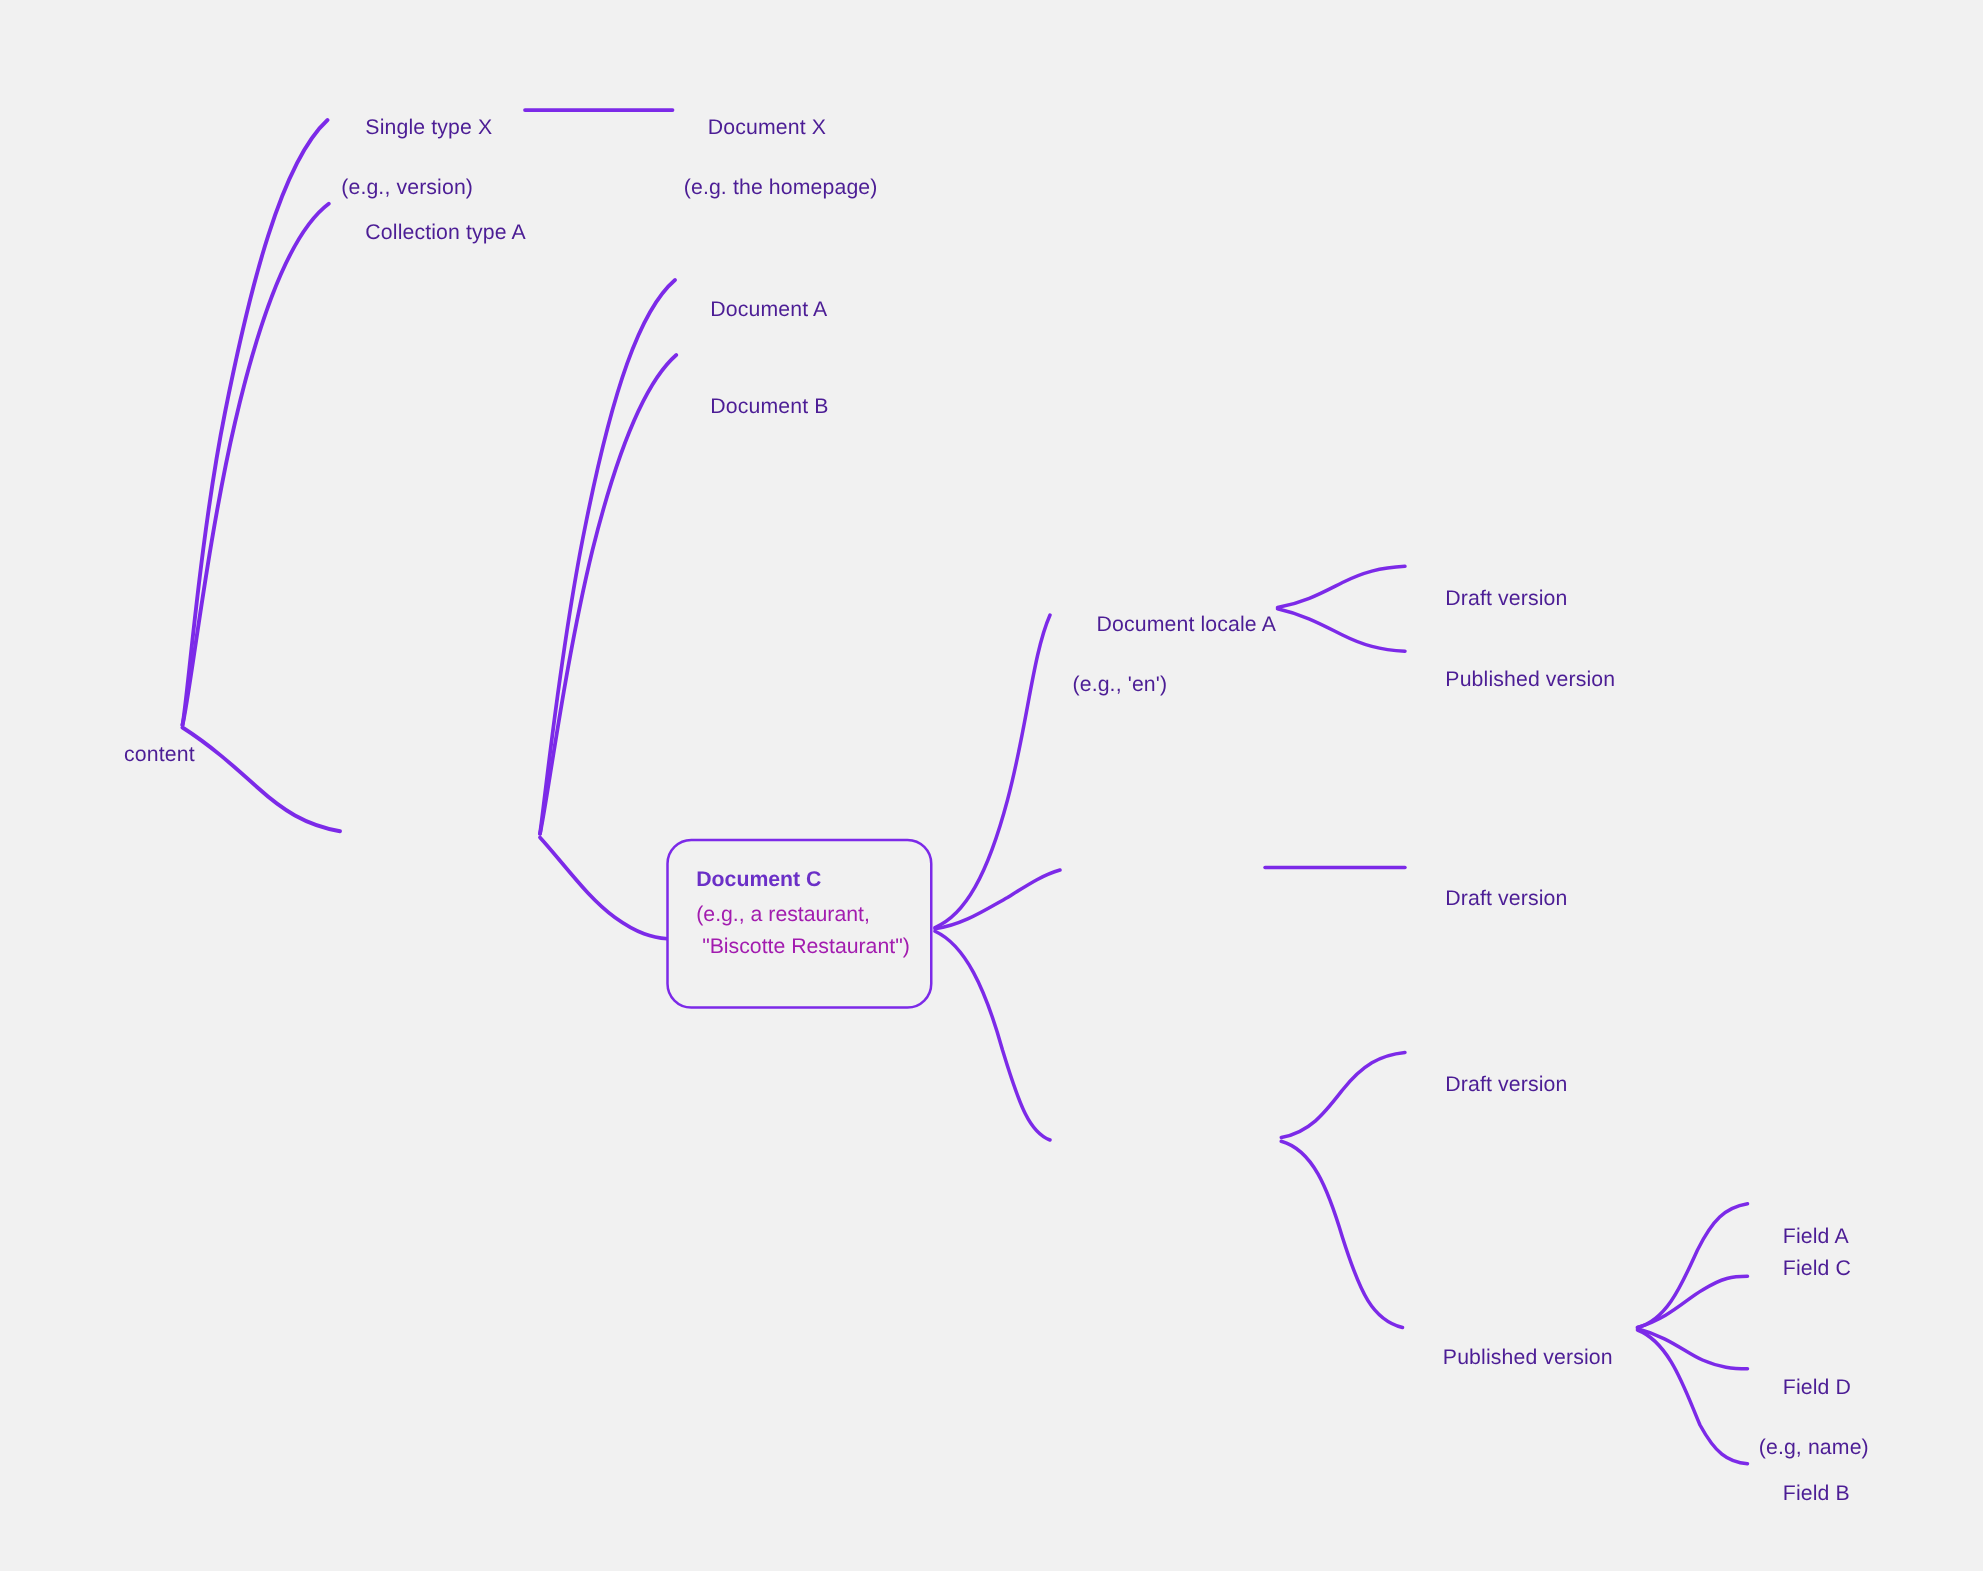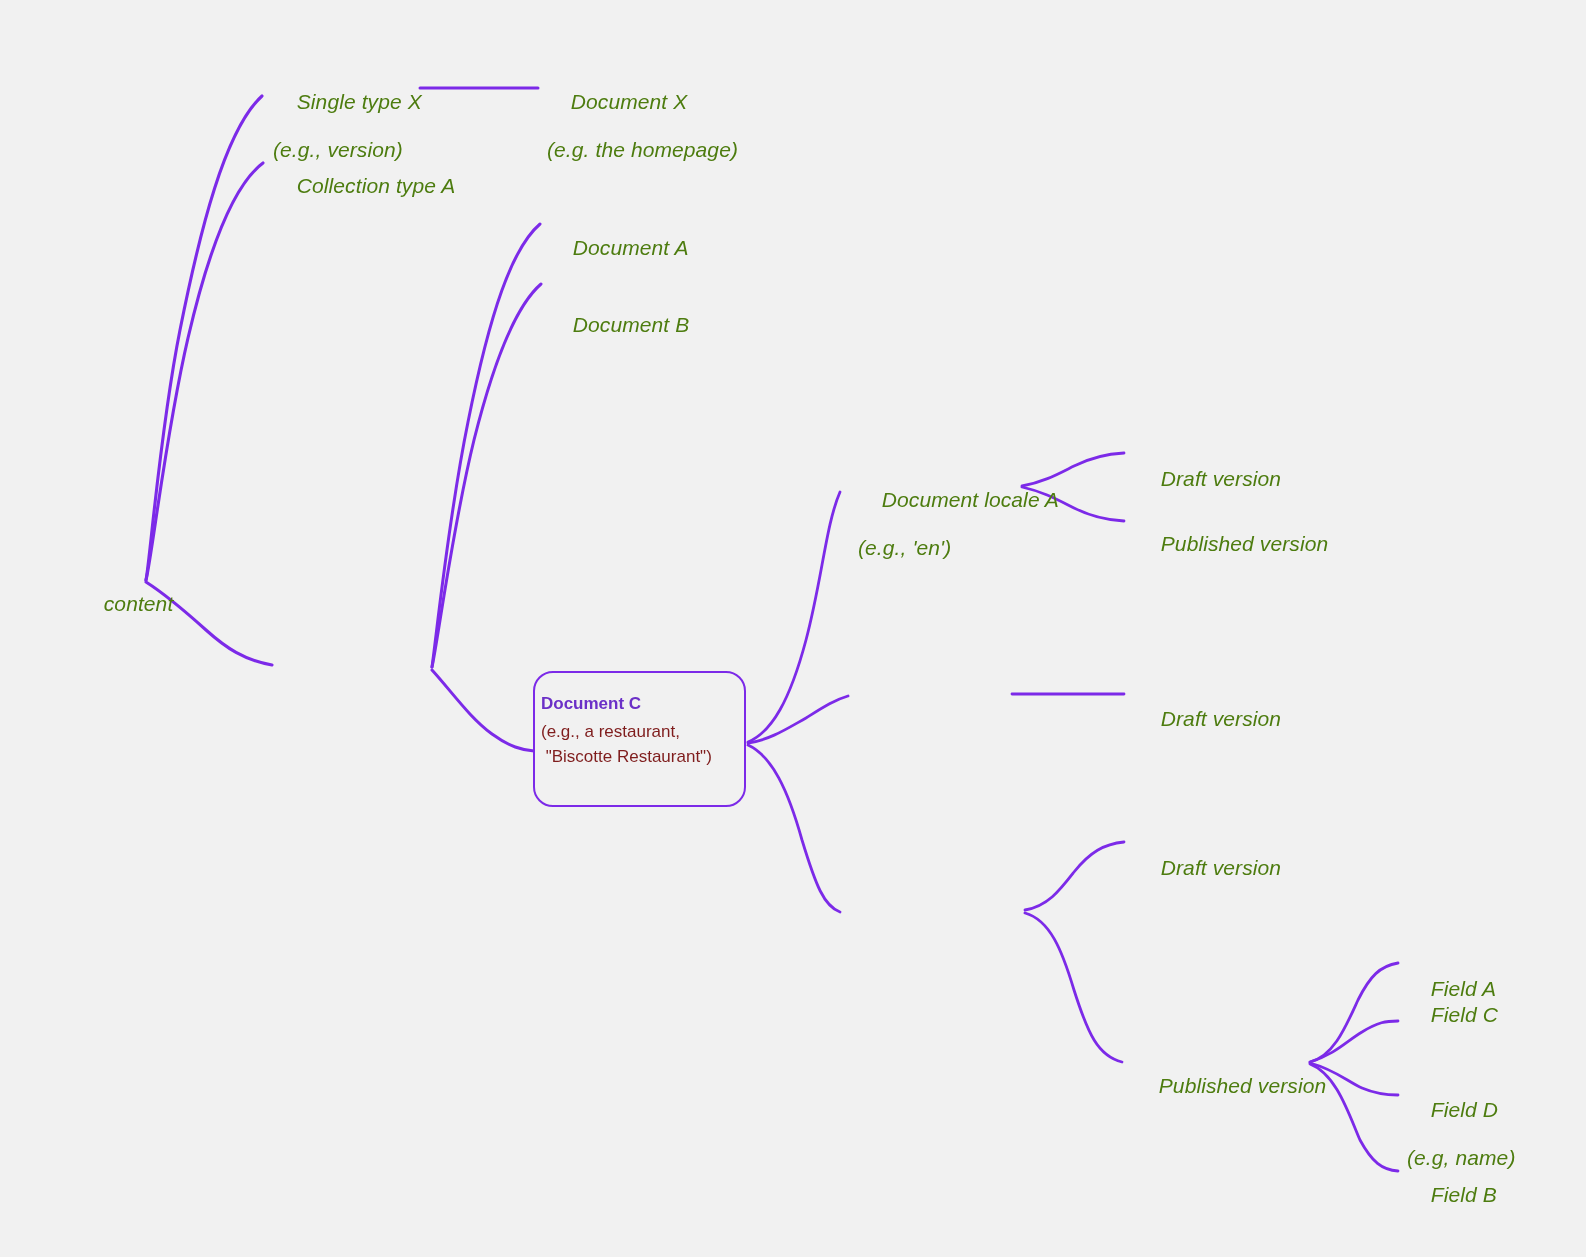--- a/index.html
+++ b/index.html
@@ -18,50 +18,49 @@
   #edges {
     position: absolute;
     left: 0;
     top: 0;
     width: 1586px;
     height: 1257px;
     pointer-events: none;
   }
   .node {
     position: absolute;
-    font-size: 21px;
+    font-size: 17px;
     line-height: 24px;
-    color: #4d7c0f;
+    color: #4c1d95;
     white-space: pre;
     letter-spacing: 0.1px;
-    font-style: italic;
   }
   .node .sub {
     display: block;
   }
   
   #node-document-c {
     position: absolute;
     border: 2.6px solid #7c2ae8;
     border-radius: 20px;
     background: #f1f1f1;
-    padding: 18px 26px 20px 6px;
+    padding: 18px 26px 20px 22px;
     box-sizing: border-box;
   }
   #node-document-c .title {
     display: block;
     font-weight: bold;
     color: #6b30c7;
     font-size: 17px;
     line-height: 26px;
     margin-bottom: 2px;
   }
   #node-document-c .sub {
     display: block;
-    color: #7f1d1d;
+    color: #a21caf;
     font-size: 17px;
     line-height: 25px;
     white-space: pre;
   }
 </style>
 </head>
 <body>
 
 <div id="canvas">
 

